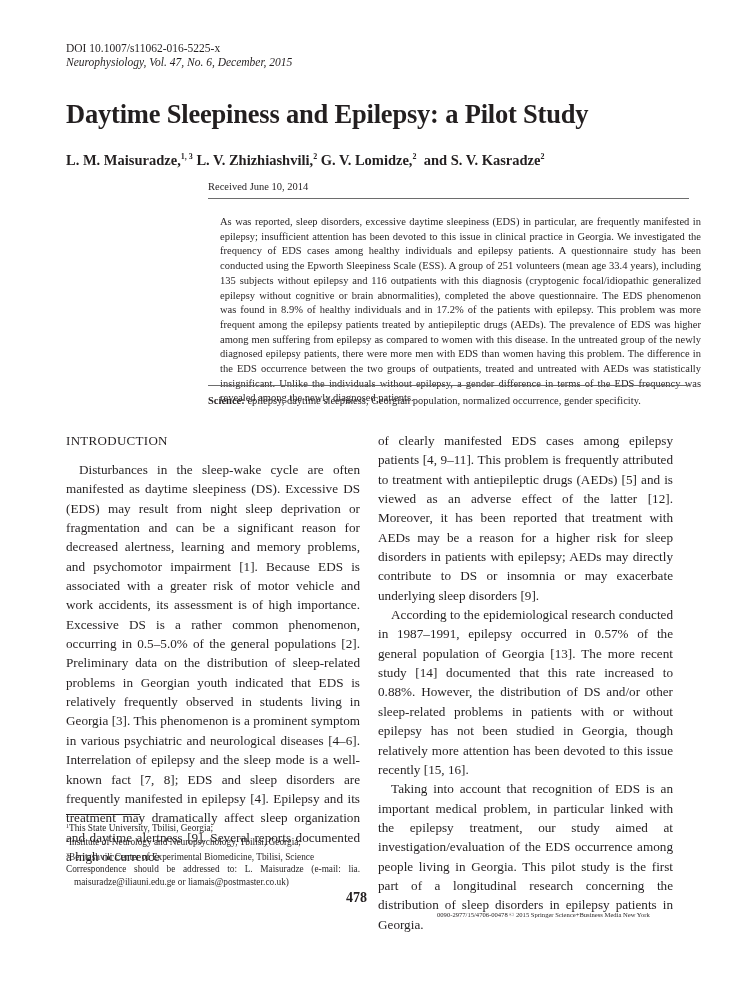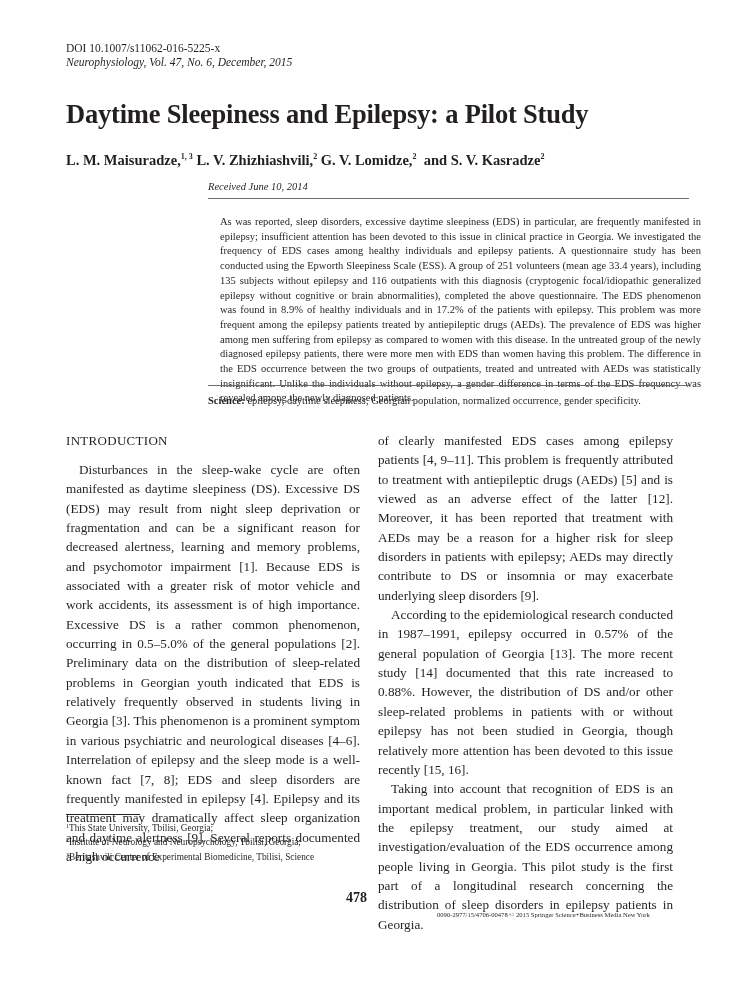--- a/index.html
+++ b/index.html
@@ -10,21 +10,21 @@
     .doi { position: absolute; left: 66px; top: 41px; font-size: 11.5px; line-height: 14px; }
     .journal { position: absolute; left: 66px; top: 55px; font-size: 11.5px; font-style: italic; line-height: 14px; }
     .title {
       position: absolute; left: 66px; top: 98px; margin: 0;
       font-size: 26.5px; font-weight: bold; line-height: 32px; letter-spacing: -0.2px;
     }
     .authors {
       position: absolute; left: 66px; top: 148px; font-size: 14.5px; font-weight: bold; line-height: 18px;
     }
     .authors sup { font-size: 8px; vertical-align: 6px; font-weight: bold; }
-    .received { position: absolute; left: 208px; top: 180px; font-size: 10.5px; font-style: italic; line-height: 13px; }
+    .received { position: absolute; left: 208px; top: 180px; font-size: 10.5px; line-height: 13px; }
     .rule { position: absolute; left: 208px; width: 481px; height: 0; border-top: 1.4px solid #6d6d6d; }
     .rule.r1 { top: 198px; }
     .rule.r2 { top: 385px; }
     .abstract {
       position: absolute; left: 208px; top: 203px; width: 481px;
       font-size: 10.5px; line-height: 14.7px; text-align: justify; margin: 12px;
     }
     .keywords {
       position: absolute; left: 208px; top: 394px; width: 481px;
       font-size: 10.5px; line-height: 14.2px; text-align: justify; margin: 0;
@@ -79,16 +79,17 @@
   <p class="cont">of clearly manifested EDS cases among epilepsy patients [4, 9–11]. This problem is frequently attributed to treatment with antiepileptic drugs (AEDs) [5] and is viewed as an adverse effect of the latter [12]. Moreover, it has been reported that treatment with AEDs may be a reason for a higher risk for sleep disorders in patients with epilepsy; AEDs may directly contribute to DS or insomnia or may exacerbate underlying sleep disorders [9].</p>
   <p>According to the epidemiological research conducted in 1987–1991, epilepsy occurred in 0.57% of the general population of Georgia [13]. The more recent study [14] documented that this rate increased to 0.88%. However, the distribution of DS and/or other sleep-related problems in patients with or without epilepsy has not been studied in Georgia, though relatively more attention has been devoted to this issue recently [15, 16].</p>
   <p>Taking into account that recognition of EDS is an important medical problem, in particular linked with the epilepsy treatment, our study aimed at investigation/evaluation of the EDS occurrence among people living in Georgia. This pilot study is the first part of a longitudinal research concerning the distribution of sleep disorders in epilepsy patients in Georgia.</p>
 </div>
 
 <div class="fn-rule"></div>
 <div class="footnotes">
   <div><sup>1</sup><span>This State University, Tbilisi, Georgia;</span></div>
   <div><sup>2</sup><span>Institute of Neurology and Neuropsychology, Tbilisi, Georgia;</span></div>
   <div><sup>3</sup><span>Beritashvili Center of Experimental Biomedicine, Tbilisi, Science</span></div>
+  <div class="corr">Correspondence should be addressed to: L. Maisuradze (e-mail: lia. maisuradze@iliauni.edu.ge or liamais@postmaster.co.uk)</div>
 </div>
 
 <div class="page-number">478</div>
 <div class="copyright">0090-2977/15/4706-00478 © 2015 Springer Science+Business Media New York</div>
 
 </body></html>

